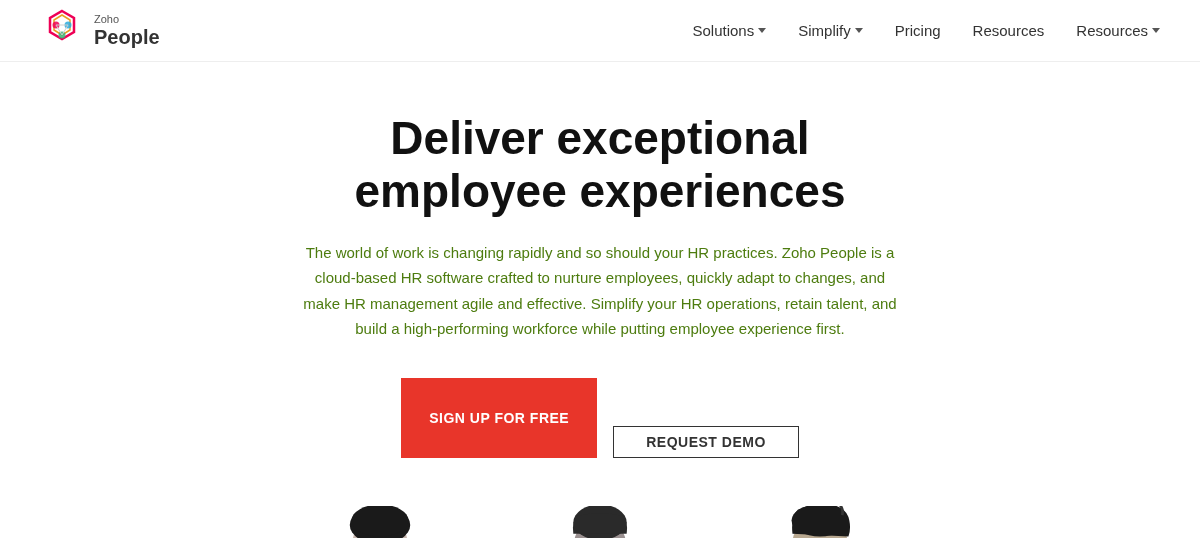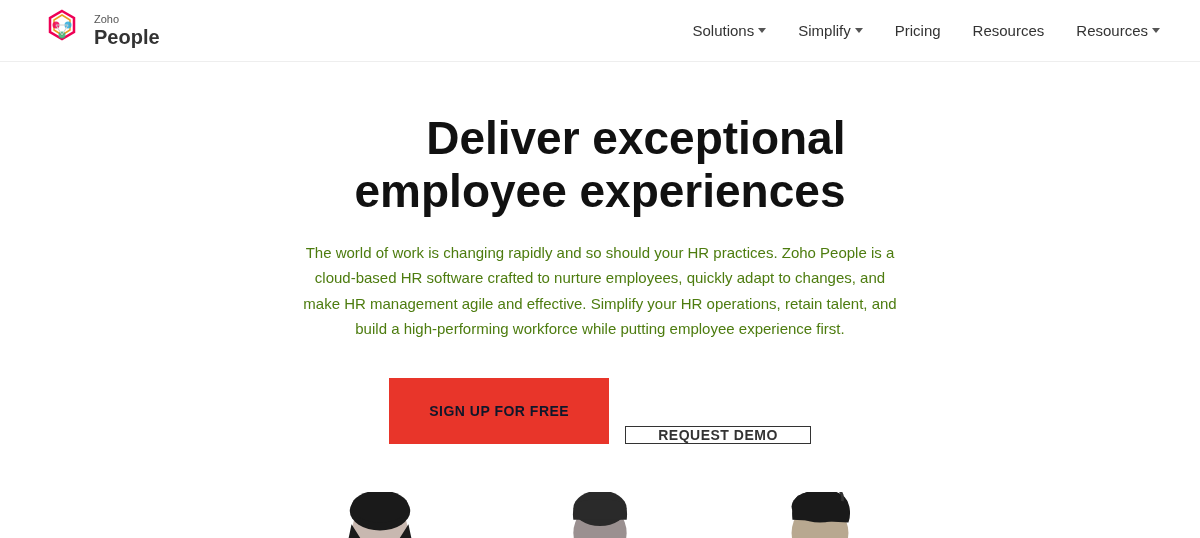--- a/index.html
+++ b/index.html
@@ -73,51 +73,50 @@
       padding: 50px 20px 0;
       text-align: center;
     }
     .hero-title {
       font-size: 46px;
       font-weight: 800;
       color: #111;
       line-height: 1.15;
       max-width: 680px;
       margin-bottom: 22px;
-      text-align: right;
     }
     .hero-subtitle {
       font-size: 15px;
       color: #4d7c0f;
       max-width: 600px;
       line-height: 1.7;
       margin-bottom: 36px;
       text-align: center;
     }
     .hero-buttons {
       display: flex;
       gap: 16px;
       margin-bottom: 48px;
     }
     .btn-signup {
       background: #e8352a;
-      color: #0f172a;
+      color: #ffffff;
       border: none;
-      padding: 16px 40px;
+      padding: 16px 28px;
       font-size: 14px;
       font-weight: 700;
       letter-spacing: 0.5px;
       cursor: pointer;
       text-transform: uppercase;
     }
     .btn-demo {
       background: #fff;
       color: #333;
       border: 1.5px solid #333;
-      padding: 0 32px;
+      padding: 7px 32px;
       font-size: 14px;
       font-weight: 700;
       letter-spacing: 0.5px;
       cursor: pointer;
       text-transform: uppercase;
       margin-top: 48px;
     }
 
     
     .people-strip {

